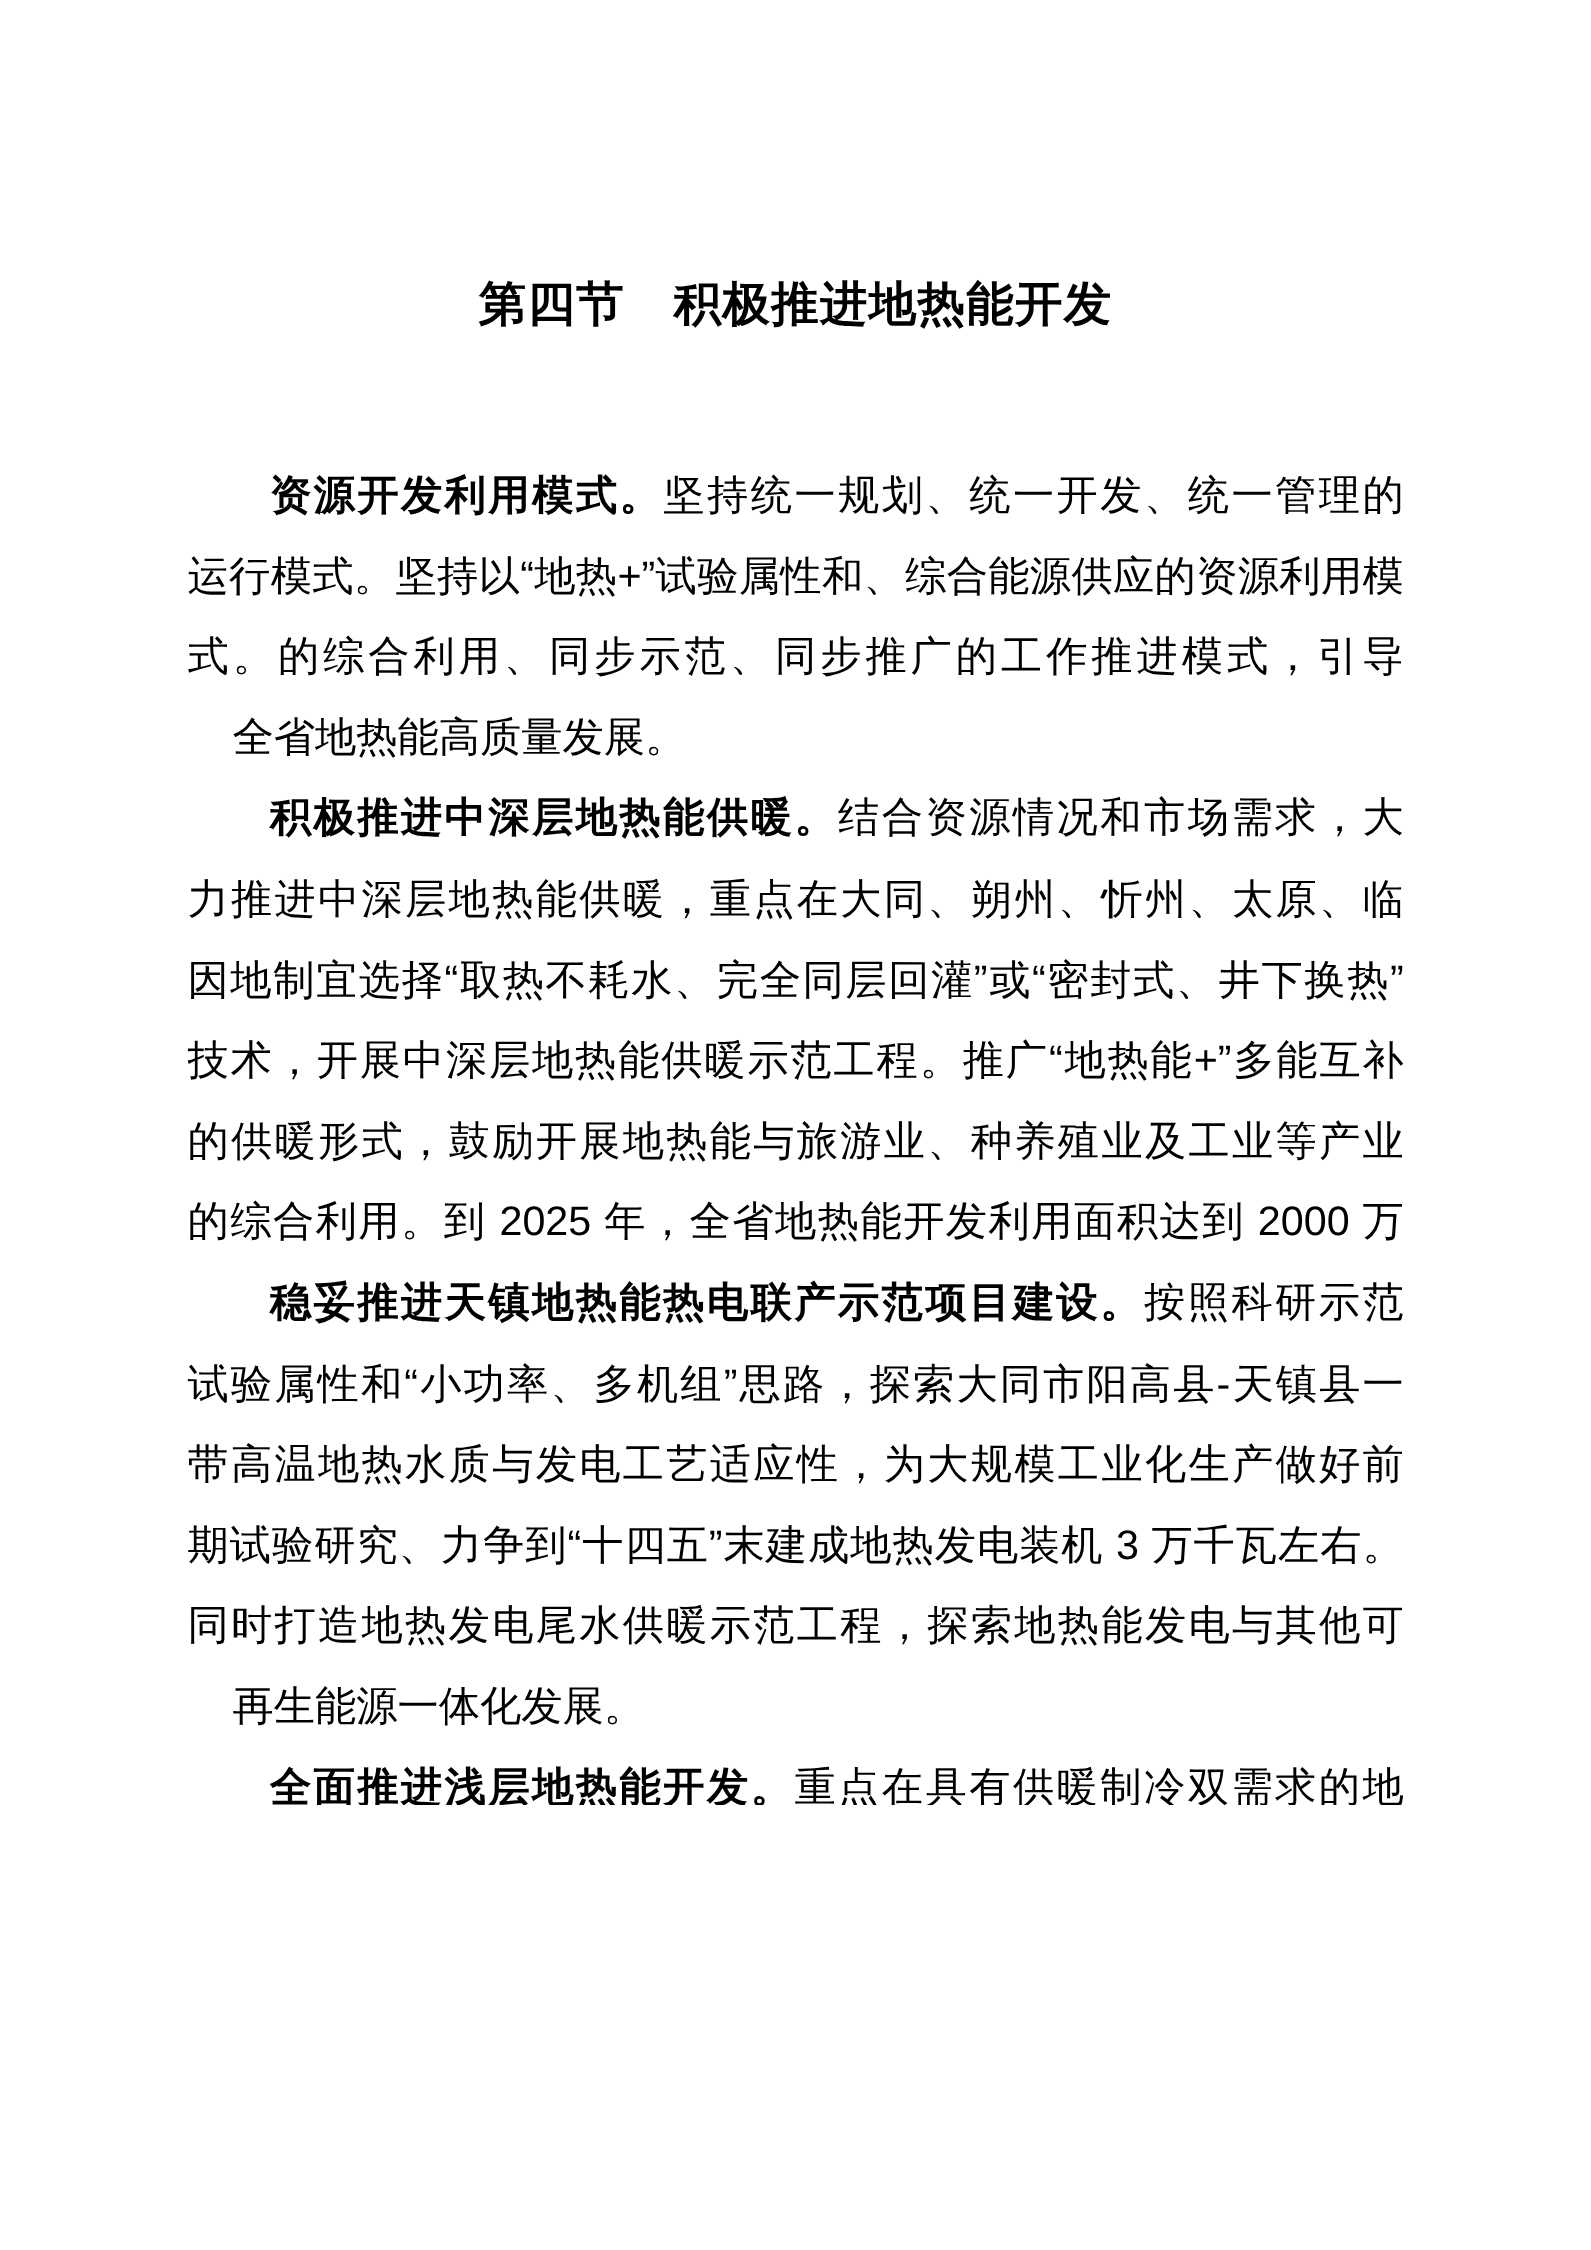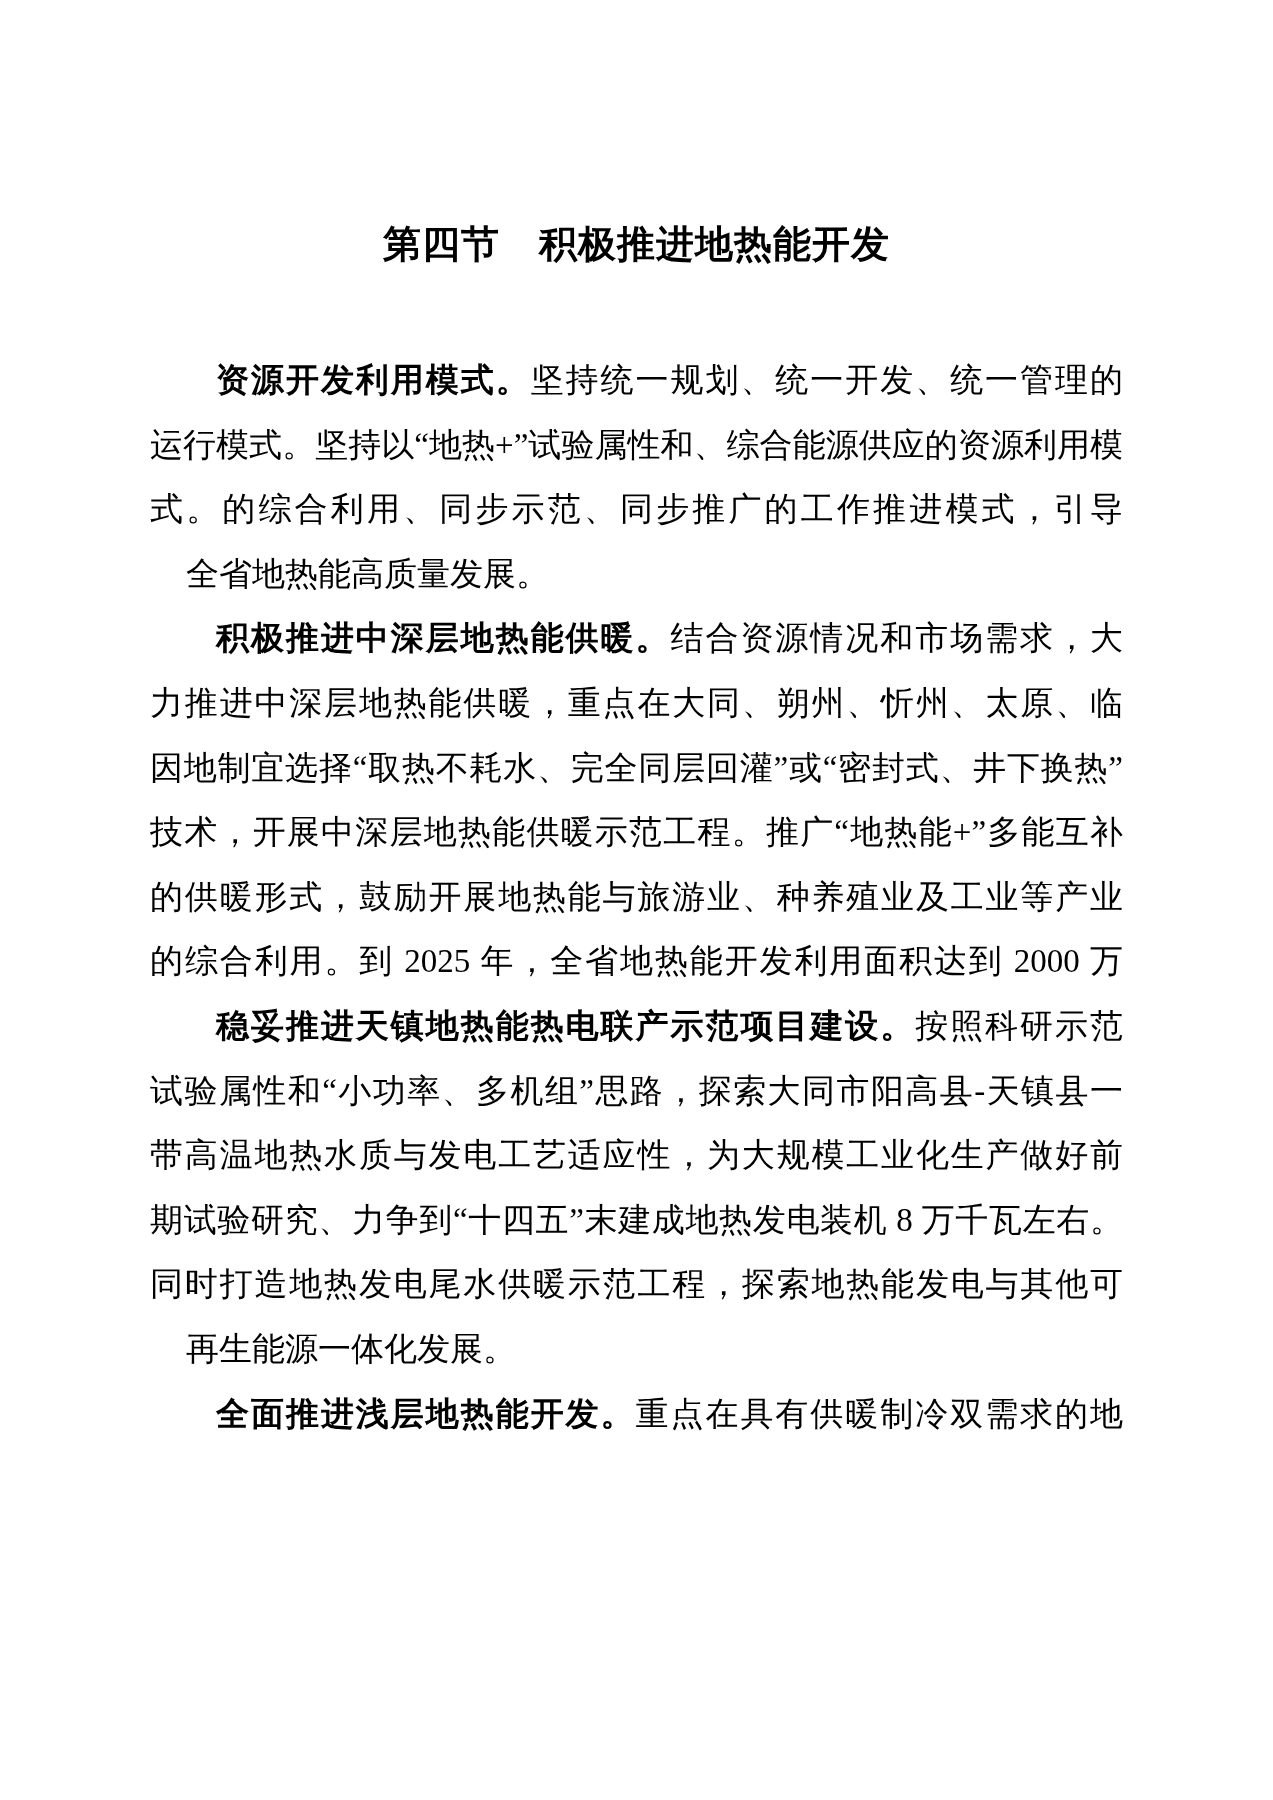--- a/index.html
+++ b/index.html
@@ -2,38 +2,38 @@
 <html><head>
 <meta charset="utf-8">
 <style>
   html, body { margin: 0; padding: 0; }
   .page {
     position: relative;
     width: 1273px;
     height: 1444px;
     background: #ffffff;
     color: #000000;
-    font-family: Liberation Serif, serif;
+    font-family: Liberation Sans, sans-serif;
     overflow: hidden;
   }
   .title {
     position: absolute;
     top: 222px;
     left: 0;
     width: 100%;
     text-align: center;
     font-size: 38px;
     font-weight: 700;
     line-height: 44px;
     letter-spacing: 1px;
     margin: 0;
   }
   .body {
     position: absolute;
-    top: 348px;
+    top: 364px;
     left: 150px;
     width: 973px;
   }
   .paragraph { margin: 0; padding: 0; }
   .line {
     font-size: 33px;
     line-height: 64.6px;
     height: 64.6px;
     text-align: justify;
     text-align-last: justify;
@@ -74,21 +74,21 @@
         <div class="line"><span class="run">力推进中深层地热能供暖，重点在大同、朔州、忻州、太原、临</span></div>
         <div class="line"><span class="run">因地制宜选择“取热不耗水、完全同层回灌”或“密封式、井下换热”</span></div>
         <div class="line"><span class="run">技术，开展中深层地热能供暖示范工程。推广“地热能+”多能互补</span></div>
         <div class="line"><span class="run">的供暖形式，鼓励开展地热能与旅游业、种养殖业及工业等产业</span></div>
         <div class="line"><span class="run">的综合利用。到 2025 年，全省地热能开发利用面积达到 2000 万</span></div>
       </div>
       <div class="paragraph">
         <div class="line indent"><span class="run bold">稳妥推进天镇地热能热电联产示范项目建设。</span><span class="run">按照科研示范</span></div>
         <div class="line"><span class="run">试验属性和“小功率、多机组”思路，探索大同市阳高县-天镇县一</span></div>
         <div class="line"><span class="run">带高温地热水质与发电工艺适应性，为大规模工业化生产做好前</span></div>
-        <div class="line"><span class="run">期试验研究、力争到“十四五”末建成地热发电装机 8 万千瓦左右。</span></div>
+        <div class="line"><span class="run">期试验研究、力争到“十四五”末建成地热发电装机 3 万千瓦左右。</span></div>
         <div class="line"><span class="run">同时打造地热发电尾水供暖示范工程，探索地热能发电与其他可</span></div>
         <div class="line no-just"><span class="run">再生能源一体化发展。</span></div>
       </div>
       <div class="paragraph">
         <div class="line indent"><span class="run bold">全面推进浅层地热能开发。</span><span class="run">重点在具有供暖制冷双需求的地</span></div>
       </div>
     </main>
   <footer class="footer">
     <span>— 20 —</span>
   </footer>

